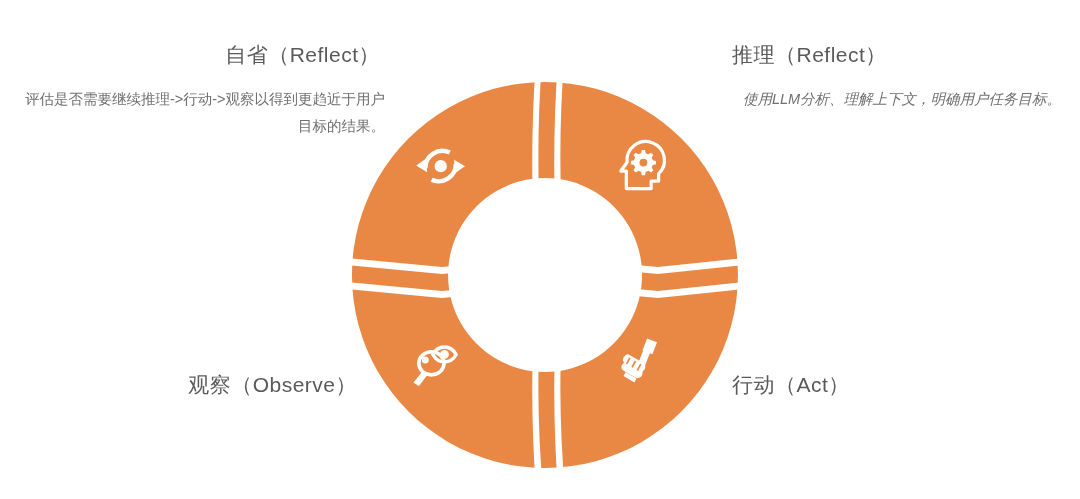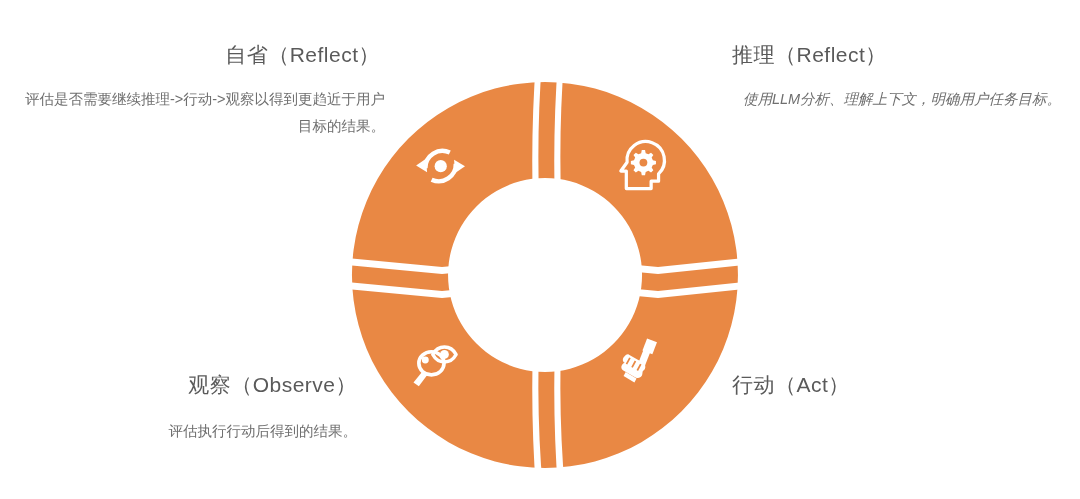--- a/index.html
+++ b/index.html
@@ -125,21 +125,20 @@
     <div class="desc">评估是否需要继续推理-&gt;行动-&gt;观察以得到更趋近于用户目标的结果。</div>
   </div>
 
   <div class="block" id="block-reason">
     <div class="title">推理（Reflect）</div>
     <div class="desc">使用LLM分析、理解上下文，明确用户任务目标。</div>
   </div>
 
   <div class="block" id="block-observe">
     <div class="title">观察（Observe）</div>
-    <div class="desc">评估执行行动后得到的结果。</div>
   </div>
 
   <div class="block" id="block-act">
     <div class="title">行动（Act）</div>
   </div>
 
   <div class="diagram">
     <svg viewBox="0 0 430 440" xmlns="http://www.w3.org/2000/svg">
       <defs>
 

